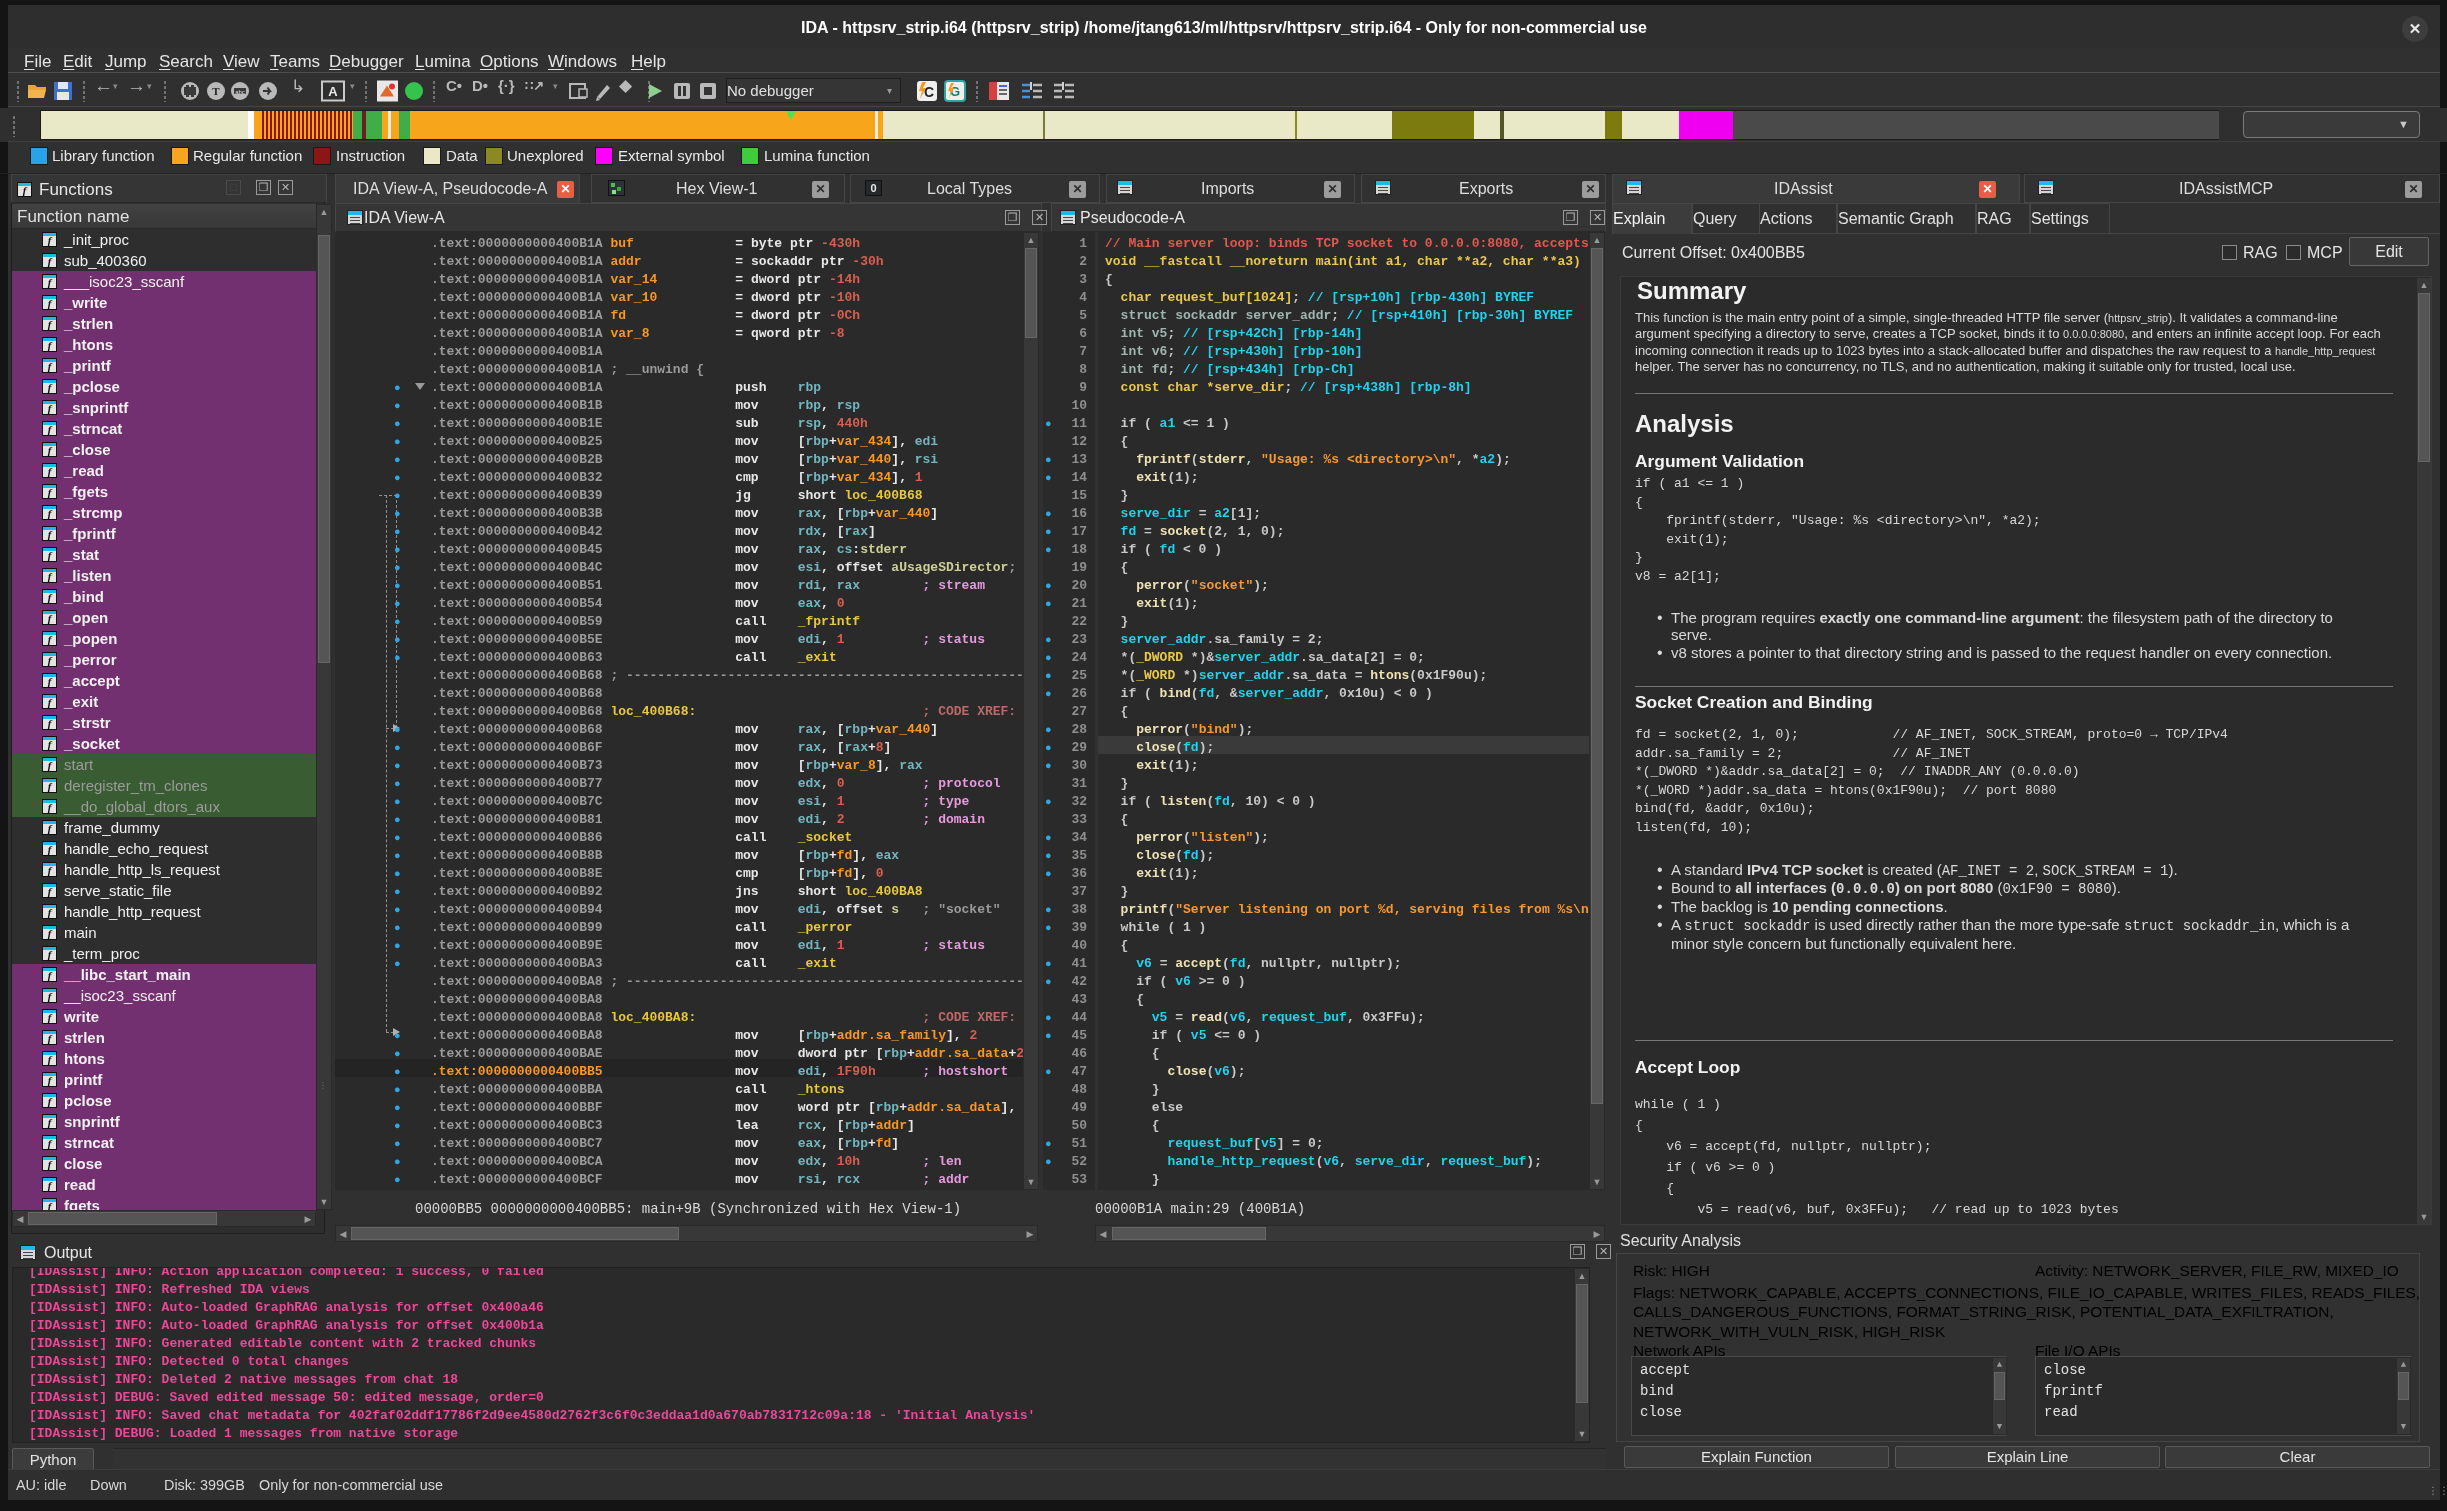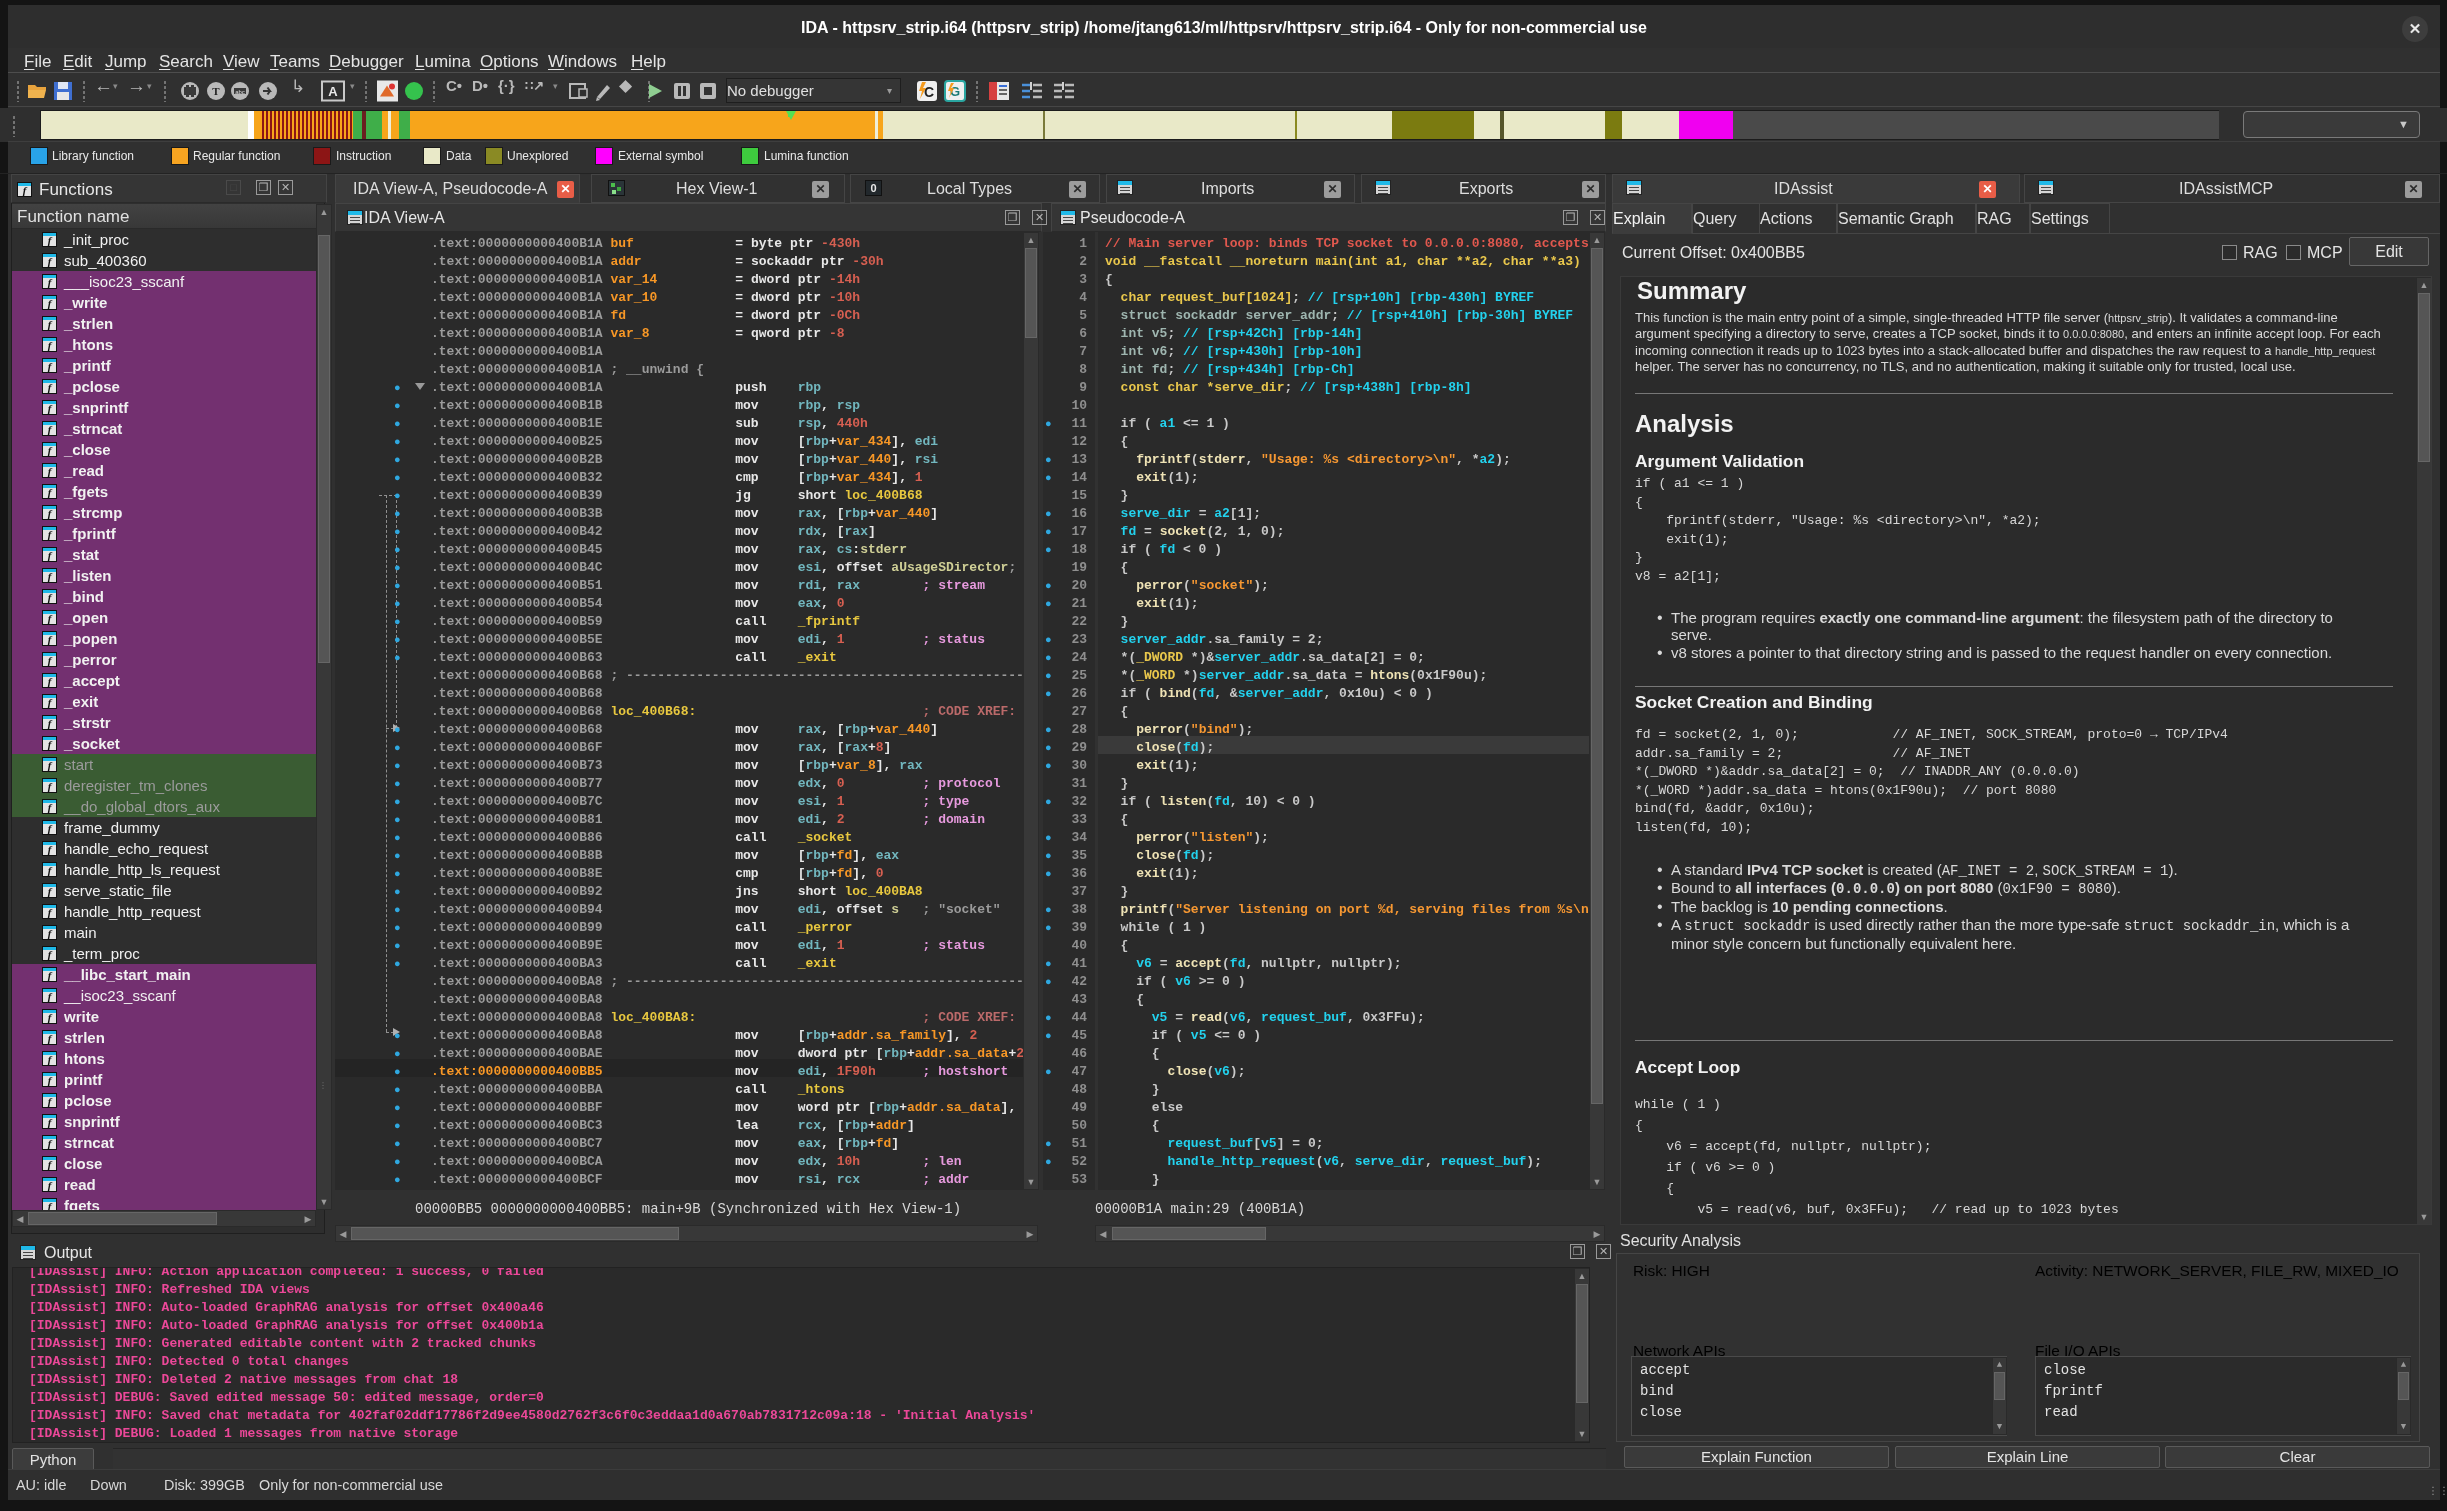--- a/index.html
+++ b/index.html
@@ -14,21 +14,21 @@
 #menu u{text-decoration:underline;text-underline-offset:2px}
 
 #toolbar{position:absolute;left:8px;top:73px;width:2432px;height:36px;border-bottom:1px solid #262626}
 .ti{position:absolute;top:6px;height:24px}
 .sep{position:absolute;top:7px;width:4px;height:22px;background-image:radial-gradient(circle,#757575 1.1px,transparent 1.5px);background-size:4px 5px}
 
 #bandrow{position:absolute;left:0;top:108px;width:2448px;height:34px;background:#2f2f2f}
 #band{position:absolute;left:40px;top:2px;width:2179px;height:30px;background:#e9e9c8;border:1px solid #1c1c1c}
 .bs{position:absolute;top:0;height:28px}
 
-#legend{position:absolute;left:0;top:142px;width:2448px;height:32px;font-size:12px;color:#e8e8e8;border-bottom:1px solid #232323}
+#legend{position:absolute;left:0;top:142px;width:2448px;height:32px;font-size:15px;color:#e8e8e8;border-bottom:1px solid #232323}
 .lg{position:absolute;top:5px;width:18px;height:18px;border:1px solid #1a1a1a}
 #legend b{position:absolute;top:5px;font-weight:normal;line-height:18px}
 
 .phead{position:absolute;background:#353535;border:1px solid #444;border-bottom:1px solid #2a2a2a;color:#e6e6e6;font-size:16px}
 .phead .pt{position:absolute;left:28px;top:4px}
 .wicon{position:absolute;width:16px;height:15px;background:#d6d6d6;border:1px solid #222}
 .wicon:before{content:"";position:absolute;left:0;top:0;right:0;height:4px;background:#1fb9e8}
 .wicon:after{content:"";position:absolute;left:2px;top:6px;right:2px;height:7px;background:repeating-linear-gradient(#444 0 1px,transparent 1px 3px)}
 .mmc{position:absolute;top:5px;width:15px;height:15px;border:1px solid #9a9a9a;color:#b5b5b5;font-size:11px;line-height:13px;text-align:center}
 
@@ -903,20 +903,21 @@
 <div class="vsb" style="left:795px;top:0px;width:16px;height:948px">
           <div class="ar" style="top:0">▲</div>
           <div class="thumb" style="top:15px;height:169px"></div>
           <div class="ar" style="bottom:0">▼</div>
         </div>
 </div>
 <div id="sec">Security Analysis</div>
 <div id="secbox">
 <div class="abs" style="left:16px;top:8px">Risk: HIGH</div>
 <div class="abs" style="left:418px;top:8px">Activity: NETWORK_SERVER, FILE_RW, MIXED_IO</div>
+<div class="abs" style="left:16px;top:29px;line-height:19.4px;white-space:nowrap">Flags: NETWORK_CAPABLE, ACCEPTS_CONNECTIONS, FILE_IO_CAPABLE, WRITES_FILES, READS_FILES,<br>CALLS_DANGEROUS_FUNCTIONS, FORMAT_STRING_RISK, POTENTIAL_DATA_EXFILTRATION,<br>NETWORK_WITH_VULN_RISK, HIGH_RISK</div>
 <div class="abs" style="left:16px;top:88px">Network APIs</div>
 <div class="abs" style="left:418px;top:88px">File I/O APIs</div>
 <div class="apibox" style="left:14px">
           <div style="margin:3px 0 0 8px">accept<br>bind<br>close</div>
 <div class="vsb" style="left:360px;top:0;width:15px;height:78px">
             <div class="ar" style="top:0">▲</div>
             <div class="thumb" style="top:14px;height:28px"></div>
             <div class="ar" style="bottom:0">▼</div>
           </div>
         </div>

